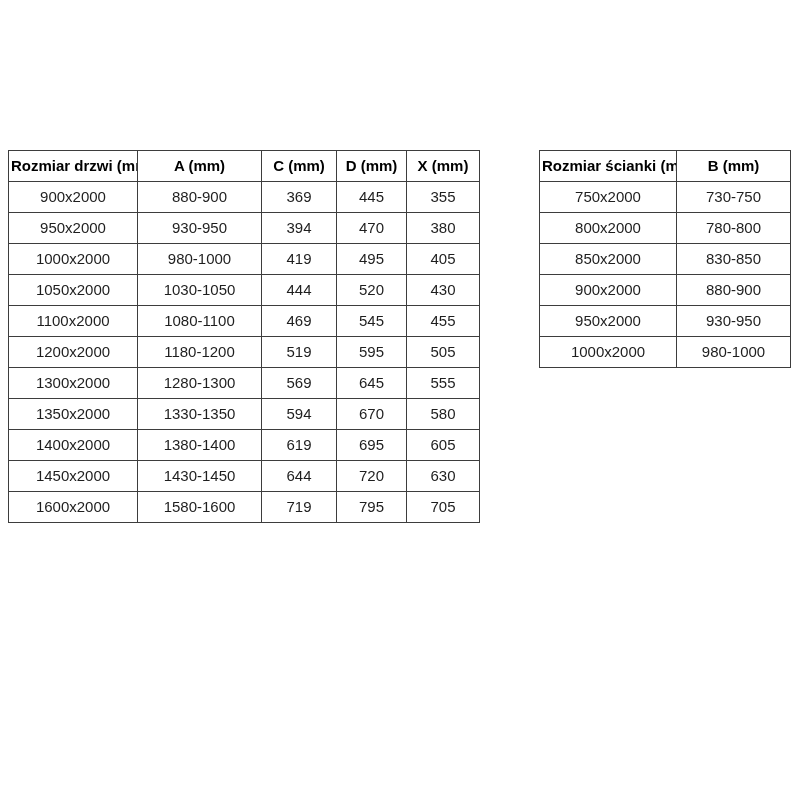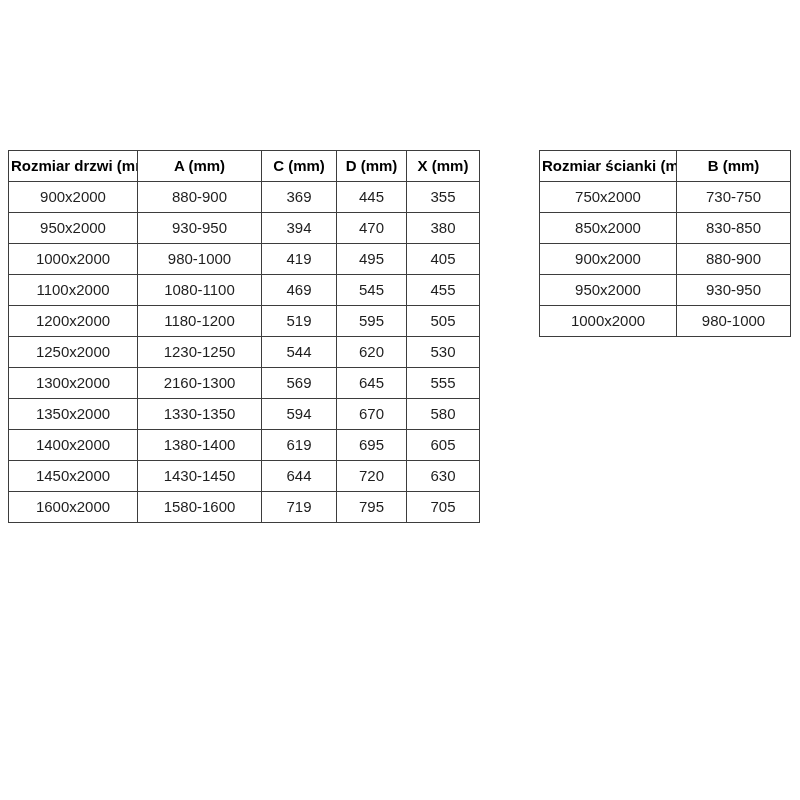--- a/index.html
+++ b/index.html
@@ -87,43 +87,43 @@
           <td>380</td>
         </tr>
       <tr>
           <td>1000x2000</td>
           <td>980-1000</td>
           <td>419</td>
           <td>495</td>
           <td>405</td>
         </tr>
       <tr>
+          <td>1050x2000</td>
+          <td>1030-1050</td>
+          <td>444</td>
+          <td>520</td>
+          <td>430</td>
+        </tr>
+      <tr>
           <td>1100x2000</td>
           <td>1080-1100</td>
           <td>469</td>
           <td>545</td>
           <td>455</td>
         </tr>
       <tr>
           <td>1200x2000</td>
           <td>1180-1200</td>
           <td>519</td>
           <td>595</td>
           <td>505</td>
         </tr>
       <tr>
-          <td>1250x2000</td>
-          <td>1230-1250</td>
-          <td>544</td>
-          <td>620</td>
-          <td>530</td>
-        </tr>
-      <tr>
           <td>1300x2000</td>
-          <td>2160-1300</td>
+          <td>1280-1300</td>
           <td>569</td>
           <td>645</td>
           <td>555</td>
         </tr>
       <tr>
           <td>1350x2000</td>
           <td>1330-1350</td>
           <td>594</td>
           <td>670</td>
           <td>580</td>
@@ -162,20 +162,24 @@
         <th>Rozmiar ścianki (mm)</th>
         <th>B (mm)</th>
       </tr>
     </thead>
     <tbody>
       <tr>
           <td>750x2000</td>
           <td>730-750</td>
         </tr>
       <tr>
+          <td>800x2000</td>
+          <td>780-800</td>
+        </tr>
+      <tr>
           <td>850x2000</td>
           <td>830-850</td>
         </tr>
       <tr>
           <td>900x2000</td>
           <td>880-900</td>
         </tr>
       <tr>
           <td>950x2000</td>
           <td>930-950</td>

